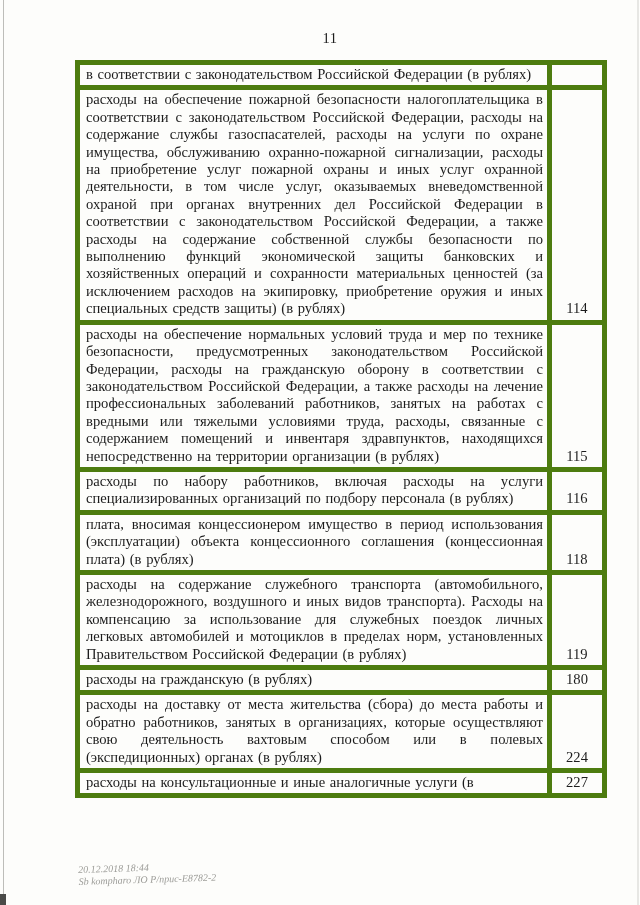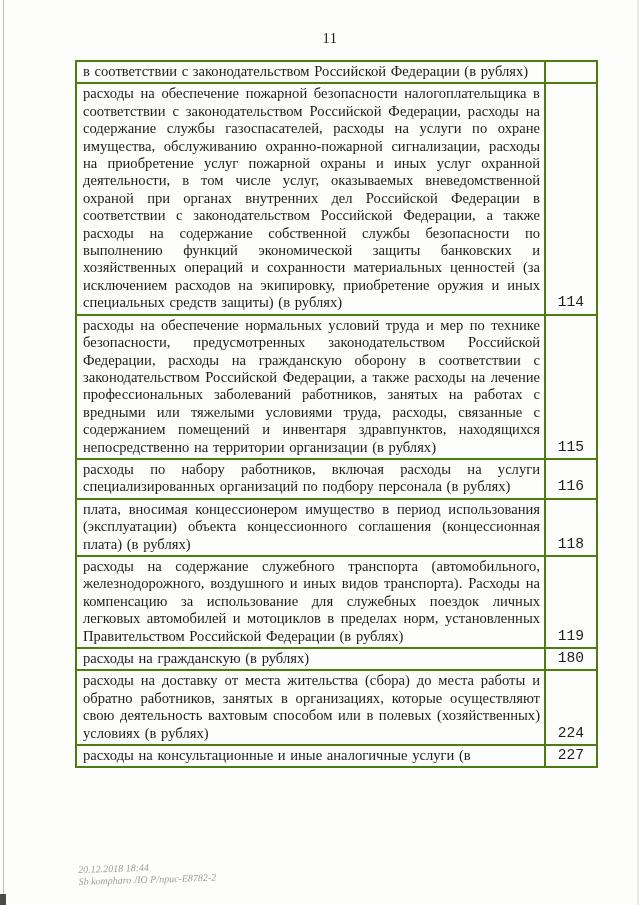--- a/index.html
+++ b/index.html
@@ -45,37 +45,36 @@
   }
   table.codes-table {
     position: absolute;
     top: 60px;
     left: 75px;
     width: 503px;
     border-collapse: collapse;
     table-layout: fixed;
   }
   td {
-    border: 2px solid #4d7c0f;
+    border: 5px solid #4d7c0f;
     font-size: 14.6px;
     line-height: 17.4px;
   }
   td.desc {
     width: 457px;
     padding: 1px 4px 2px 6px;
     text-align: justify;
     vertical-align: top;
     word-spacing: 1px;
   }
   td.code {
     width: 46px;
     padding: 1px 2px 2px 2px;
     text-align: center;
     vertical-align: bottom;
-    font-family: Liberation Mono, monospace;
   }
   .stamp {
     position: absolute;
     left: 78px;
     top: 864px;
     color: #9c9c98;
     font-size: 10px;
     font-style: italic;
     line-height: 12px;
     transform: rotate(-1.8deg);
@@ -116,21 +115,21 @@
       </tr>
       <tr>
         <td class="desc">расходы на содержание служебного транспорта (автомобильного, железнодорожного, воздушного и иных видов транспорта). Расходы на компенсацию за использование для служебных поездок личных легковых автомобилей и мотоциклов в пределах норм, установленных Правительством Российской Федерации (в рублях)</td>
         <td class="code">119</td>
       </tr>
       <tr>
         <td class="desc">расходы на гражданскую (в рублях)</td>
         <td class="code">180</td>
       </tr>
       <tr>
-        <td class="desc">расходы на доставку от места жительства (сбора) до места работы и обратно работников, занятых в организациях, которые осуществляют свою деятельность вахтовым способом или в полевых (хозяйственных) условиях (в рублях)</td>
+        <td class="desc">расходы на доставку от места жительства (сбора) до места работы и обратно работников, занятых в организациях, которые осуществляют свою деятельность вахтовым способом или в полевых (экспедиционных) органах (в рублях)</td>
         <td class="code">224</td>
       </tr>
       <tr>
         <td class="desc">расходы на консультационные и иные аналогичные услуги (в</td>
         <td class="code">227</td>
       </tr>
     </tbody>
 </table>
 
 <div class="stamp">

